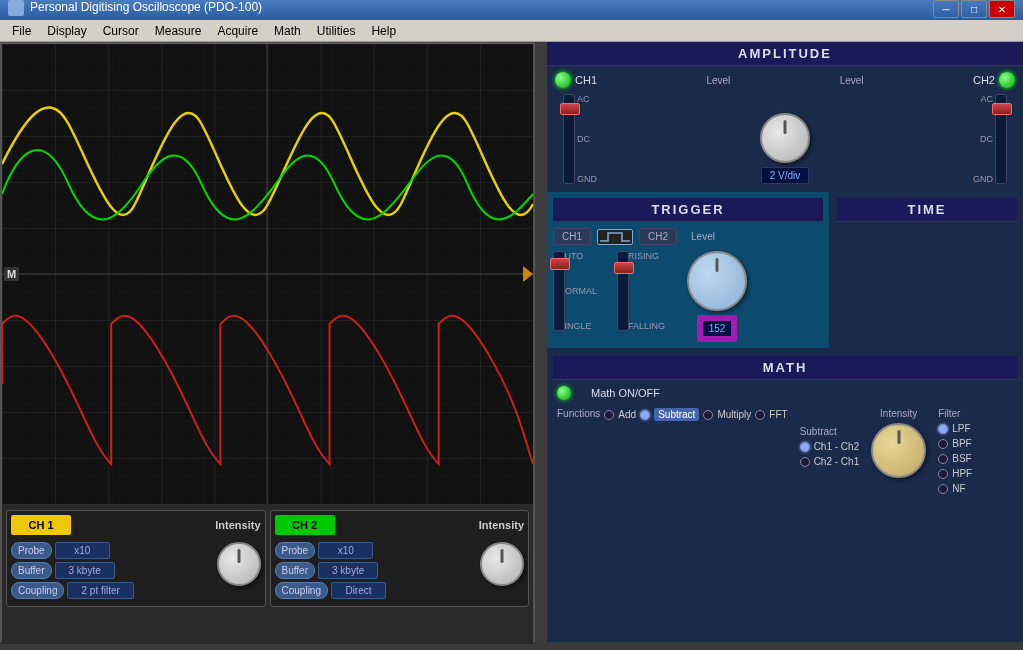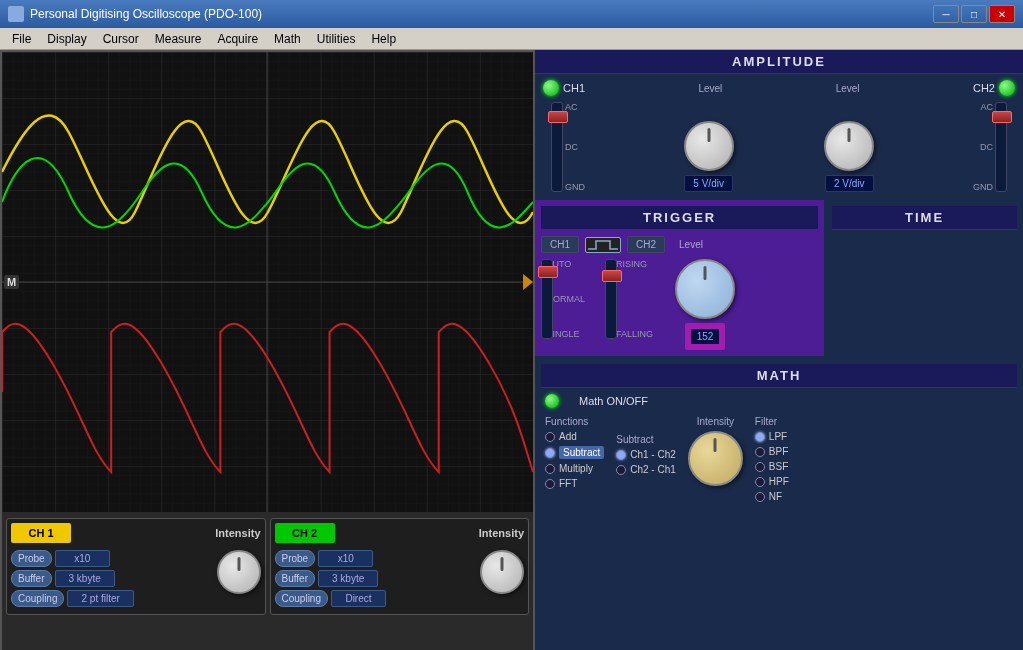--- a/index.html
+++ b/index.html
@@ -9,23 +9,22 @@
       background: #3a3a3a;
       font-family: 'Segoe UI', Arial, sans-serif;
       font-size: 11px;
       overflow: hidden;
       user-select: none;
     }
 
     
     #titlebar {
       background: linear-gradient(to bottom, #4a7bbf, #2a5a9f);
-      height: 28px;
+      height: 20px;
       display: flex;
-      align-items: center;
       padding: 0 8px;
       color: white;
       font-size: 12px;
     }
     #titlebar .icon { width: 16px; height: 16px; background: #8ad; margin-right: 6px; border-radius: 2px; }
     #titlebar .spacer { flex: 1; }
     #titlebar .win-btn {
       width: 26px; height: 18px; border: 1px solid #888; margin-left: 2px;
       display: flex; align-items: center; justify-content: center;
       font-size: 10px; color: #fff; cursor: pointer; border-radius: 2px;
@@ -179,20 +178,21 @@
       background: radial-gradient(circle at 35% 35%, #e8d898, #c0a860);
     }
 
     
     #right-panel {
       flex: 1;
       background: #1a2a4a;
       display: flex;
       flex-direction: column;
       gap: 2px;
+      margin-left: 12px;
     }
 
     
     .section-header {
       background: #1a1a5a;
       color: #dde;
       text-align: center;
       font-weight: bold;
       font-size: 13px;
       padding: 4px;
@@ -468,24 +468,20 @@
                 <span>AC</span>
                 <span>DC</span>
                 <span>GND</span>
               </div>
               <div style="position:absolute; left:8px; top:0; width:12px; height:90px; background:#0a1a3a; border:1px solid #446; border-radius:3px;">
                 <div style="position:absolute; left:-4px; top:8px; width:20px; height:12px; background:linear-gradient(to bottom,#cc4444,#882222); border:1px solid #ff6666; border-radius:2px; cursor:pointer;"></div>
               </div>
             </div>
           </div>
 
-          <div style="display:flex; flex-direction:column; align-items:center; gap:4px;">
-            <div class="knob"></div>
-            <div class="amp-display">5 V/div</div>
-          </div>
 
           <div style="display:flex; flex-direction:column; align-items:center; gap:4px;">
             <div class="knob"></div>
             <div class="amp-display">2 V/div</div>
           </div>
 
           <div style="display:flex; flex-direction:column; align-items:flex-end; gap:1px;">
             <div style="position:relative; height:90px; width:50px;">
               <div style="position:absolute; right:22px; top:0; display:flex; flex-direction:column; justify-content:space-between; height:90px; font-size:9px; color:#99a; text-align:right;">
                 <span>AC</span>
@@ -496,21 +492,21 @@
                 <div style="position:absolute; left:-4px; top:8px; width:20px; height:12px; background:linear-gradient(to bottom,#cc4444,#882222); border:1px solid #ff6666; border-radius:2px; cursor:pointer;"></div>
               </div>
             </div>
           </div>
         </div>
       </div>
     </div>
 
     <div style="display:flex; gap:2px;">
 
-      <div style="background:#4c1d95; flex:3; padding:6px;">
+      <div style="background:#0c4a6e; flex:3; padding:6px;">
         <div class="section-header">TRIGGER</div>
         <div style="margin-top:6px;">
 
           <div style="display:flex; align-items:center; gap:6px; margin-bottom:6px;">
             <button class="trig-source-btn">CH1</button>
             <div style="width:36px; height:16px; background:#222; border:1px solid #88aacc; border-radius:2px; display:flex; align-items:center; padding:0 2px;">
               <svg width="30" height="12" viewBox="0 0 30 12">
                 <polyline points="0,10 8,10 8,2 22,2 22,10 30,10" fill="none" stroke="#88aacc" stroke-width="1.5"></polyline>
               </svg>
             </div>
@@ -558,21 +554,21 @@
       <div class="section-header">MATH</div>
       <div style="padding:6px 4px;">
 
         <div style="display:flex; align-items:center; gap:20px; margin-bottom:8px;">
           <div class="math-on-indicator"></div>
           <span style="color:#dde; font-size:11px;">Math ON/OFF</span>
         </div>
 
         <div style="display:flex; gap:12px; align-items:flex-start;">
 
-          <div style="display:flex; flex-direction:column; gap:4px;">
+          <div style="display:flex; flex-direction:row; gap:4px;">
             <span style="color:#aac; font-size:10px;">Functions</span>
             <div class="radio-row">
               <div class="radio-circle"></div>
               <span>Add</span>
             </div>
             <div class="radio-row">
               <div class="radio-circle selected"></div>
               <span style="background:#4466aa; padding:1px 4px; border-radius:2px; color:#fff;">Subtract</span>
             </div>
             <div class="radio-row">

